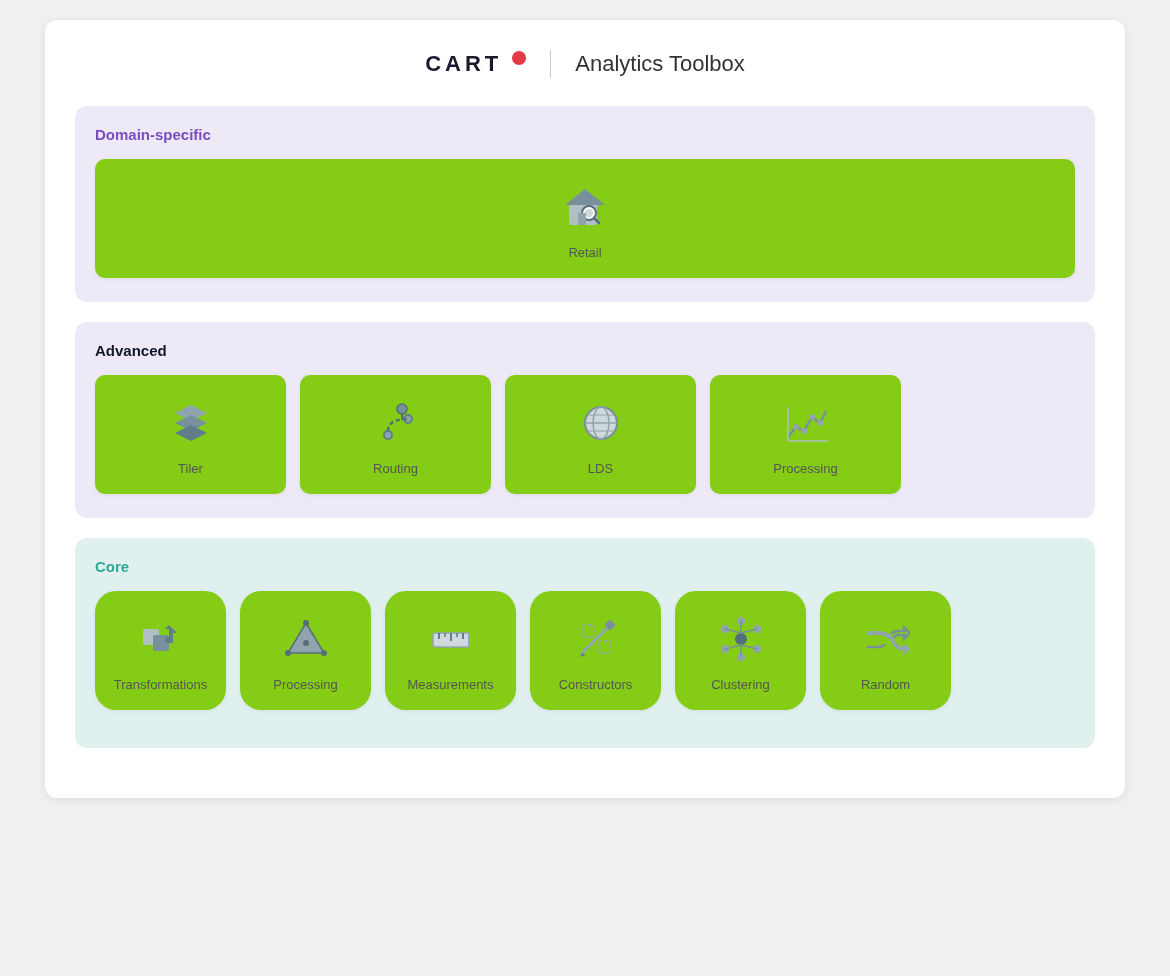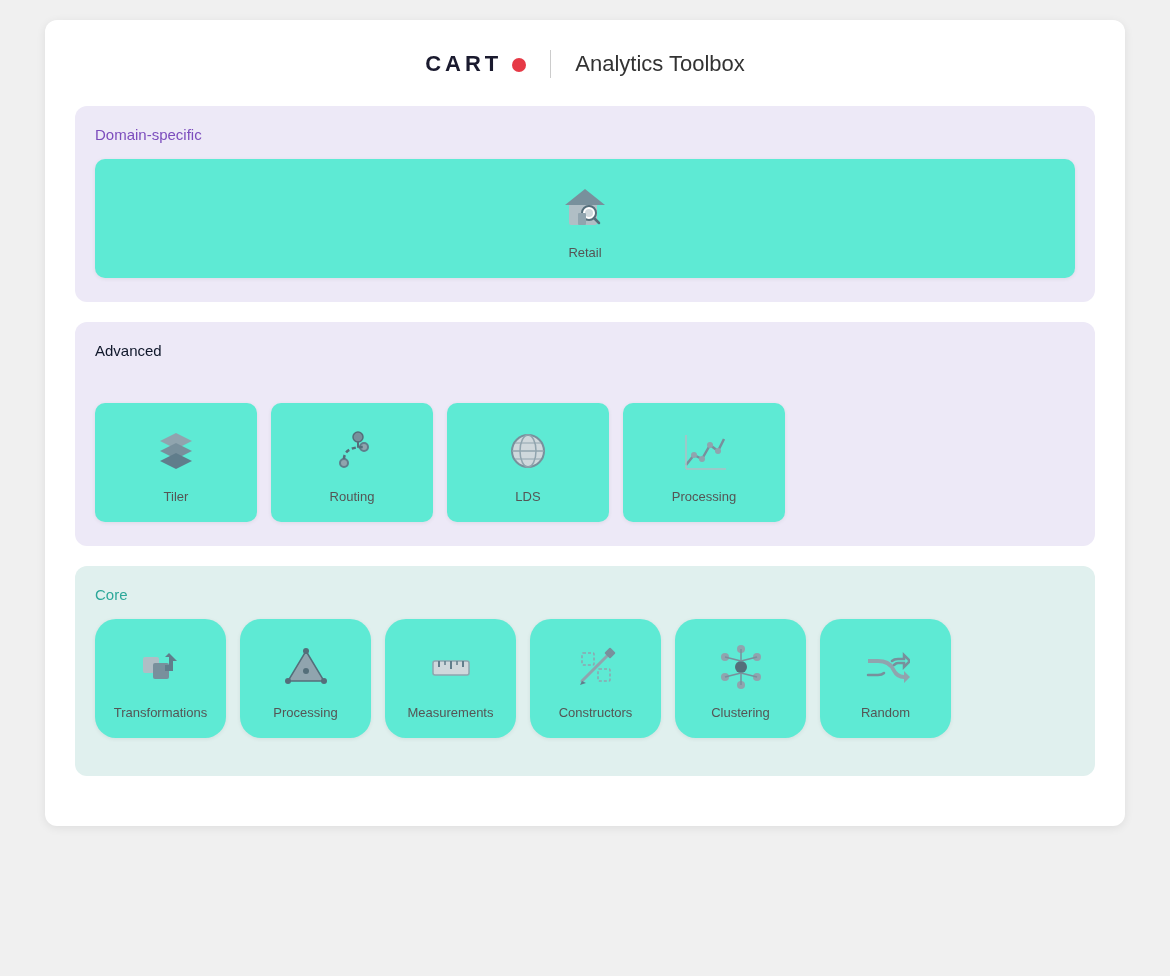--- a/index.html
+++ b/index.html
@@ -22,21 +22,20 @@
     .header {
       text-align: center;
       margin-bottom: 28px;
       display: flex;
       align-items: center;
       justify-content: center;
       gap: 10px;
     }
     .carto-logo {
       display: flex;
-      align-items: center;
       gap: 12px;
     }
     .carto-text {
       font-size: 22px;
       font-weight: 700;
       letter-spacing: 4px;
       color: #1a1a2e;
     }
     .carto-dot {
       width: 14px;
@@ -68,34 +67,34 @@
       background: #ede9f7;
     }
     .section-advanced {
       background: #ede9f7;
     }
     .section-core {
       background: #e0f0ee;
     }
     .section-label {
       font-size: 15px;
-      font-weight: 400;
+      font-weight: 700;
       margin-bottom: 16px;
     }
     .section-domain .section-label { color: #7c4dbd; }
     .section-advanced .section-label { color: #0f172a; }
     .section-core .section-label { color: #2da89a; }
 
     .cards-row {
       display: flex;
       gap: 14px;
       flex-wrap: wrap;
     }
     .card {
-      background: #5eead4;
+      background: #84cc16;
       border-radius: 10px;
       display: flex;
       flex-direction: column;
       align-items: center;
       justify-content: center;
       padding: 22px 16px 18px 16px;
       cursor: pointer;
       transition: box-shadow 0.15s;
       box-shadow: 0 1px 4px rgba(0,0,0,0.07);
     }
@@ -106,23 +105,22 @@
       text-align: center;
     }
     
     .card-domain {
       flex: 1;
       min-width: 200px;
       min-height: 100px;
     }
     
     .card-advanced {
-      width: 162px;
+      width: 191px;
       min-height: 110px;
-      margin-top: 28px;
     }
     
     .card-core {
       width: 131px;
       min-height: 110px;
       border-radius: 21px;
     }
     
     .icon-wrap {
       width: 52px;

